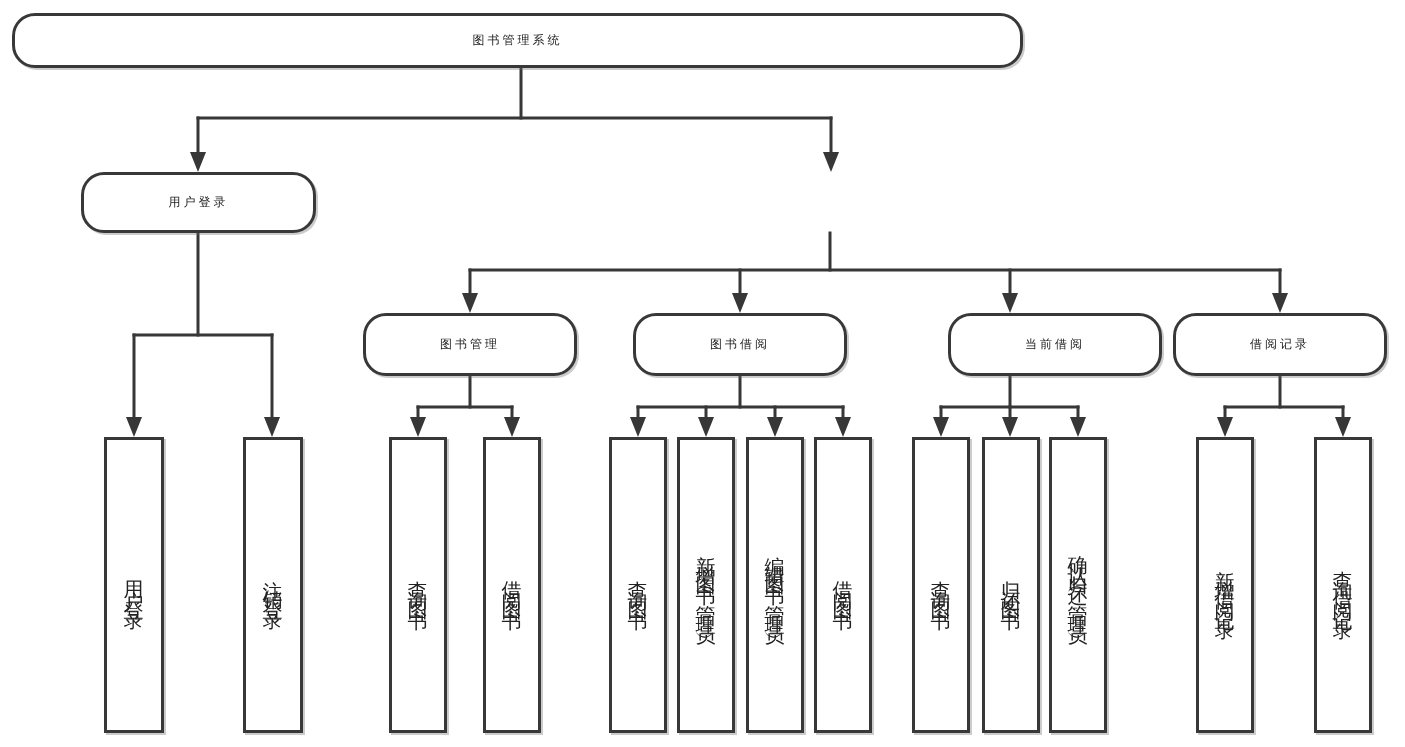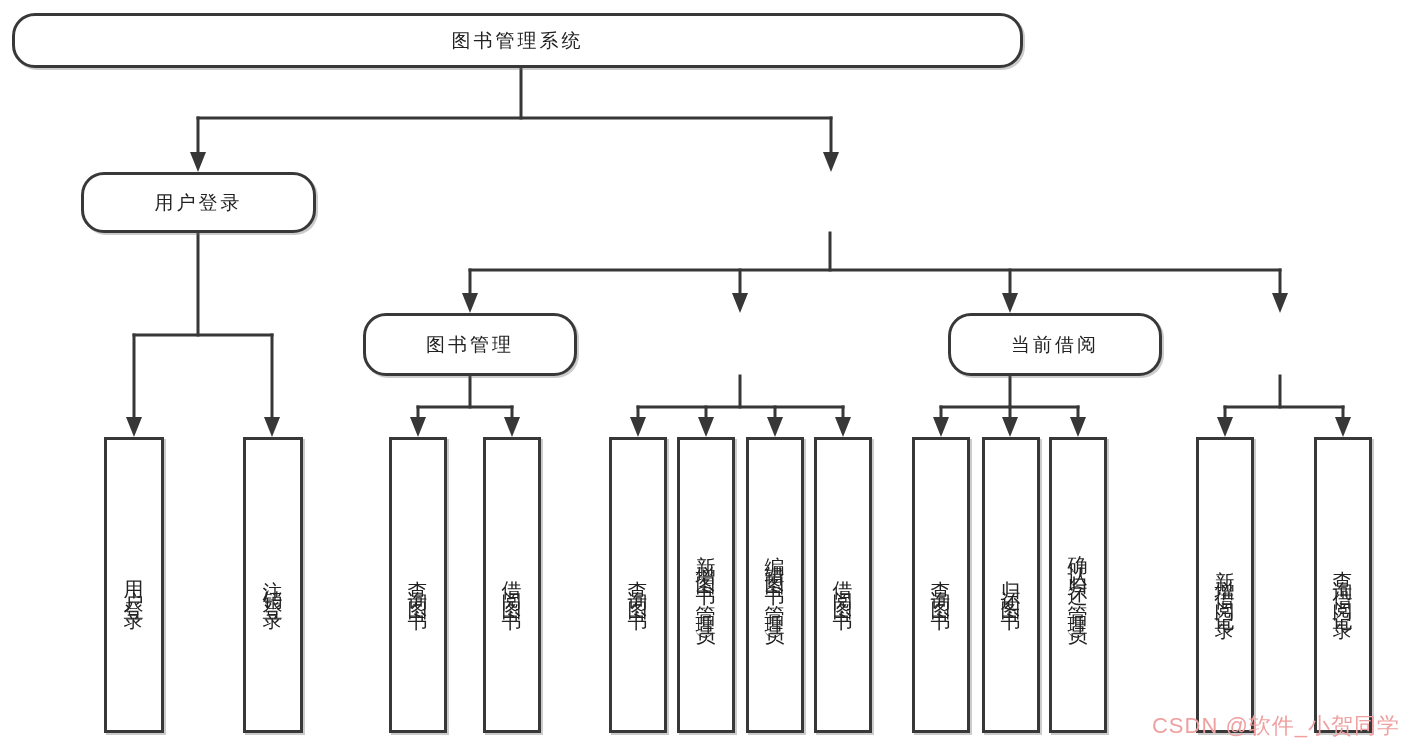--- a/index.html
+++ b/index.html
@@ -15,21 +15,21 @@
   #wires path{stroke:#373737;stroke-width:3;fill:none;stroke-linecap:square;}
   #wires polygon{fill:#373737;stroke:none;}
   .node{
     position:absolute;
     background:#ffffff;
     border:3px solid #383838;
     box-sizing:border-box;
     display:flex;align-items:center;justify-content:center;
     box-shadow:2px 2px 0 rgba(110,110,110,0.35);
   }
-  .hnode{font-size:19px;letter-spacing:3px;white-space:nowrap;border-radius:23px;}
+  .hnode{font-size:12px;letter-spacing:3px;white-space:nowrap;border-radius:23px;}
   .vnode .vlabel{
     writing-mode:vertical-rl;
     text-orientation:mixed;
     font-size:20px;
     line-height:1;
     letter-spacing:10px;
     white-space:nowrap;
   }
   .watermark{
     position:absolute;
@@ -125,22 +125,28 @@
     <span>图书管理系统</span>
   </div>
 
   <div class="node hnode" style="left:81px;top:172px;width:235px;height:61px;">
     <span>用户登录</span>
   </div>
 
   <div class="node hnode" style="left:363px;top:313px;width:214px;height:63px;">
     <span>图书管理</span>
   </div>
+  <div class="node hnode" style="left:633px;top:313px;width:214px;height:63px;">
+    <span>图书借阅</span>
+  </div>
   <div class="node hnode" style="left:948px;top:313px;width:214px;height:63px;">
     <span>当前借阅</span>
+  </div>
+  <div class="node hnode" style="left:1173px;top:313px;width:214px;height:63px;">
+    <span>借阅记录</span>
   </div>
 
   <div class="node vnode" style="left:104px;top:437px;width:60px;height:296px;">
     <span class="vlabel">用户登录</span>
   </div>
   <div class="node vnode" style="left:243px;top:437px;width:60px;height:296px;">
     <span class="vlabel">注销登录</span>
   </div>
 
   <div class="node vnode" style="left:389px;top:437px;width:58px;height:296px;">
@@ -173,15 +179,14 @@
     <span class="vlabel">确认归还（管理员）</span>
   </div>
 
   <div class="node vnode" style="left:1196px;top:437px;width:58px;height:296px;">
     <span class="vlabel">新增借阅记录</span>
   </div>
   <div class="node vnode" style="left:1314px;top:437px;width:58px;height:296px;">
     <span class="vlabel">查询借阅记录</span>
   </div>
 
-  <div class="watermark">CSDN @软件_小贺同学</div>
 
 </div>
 
 </body></html>

